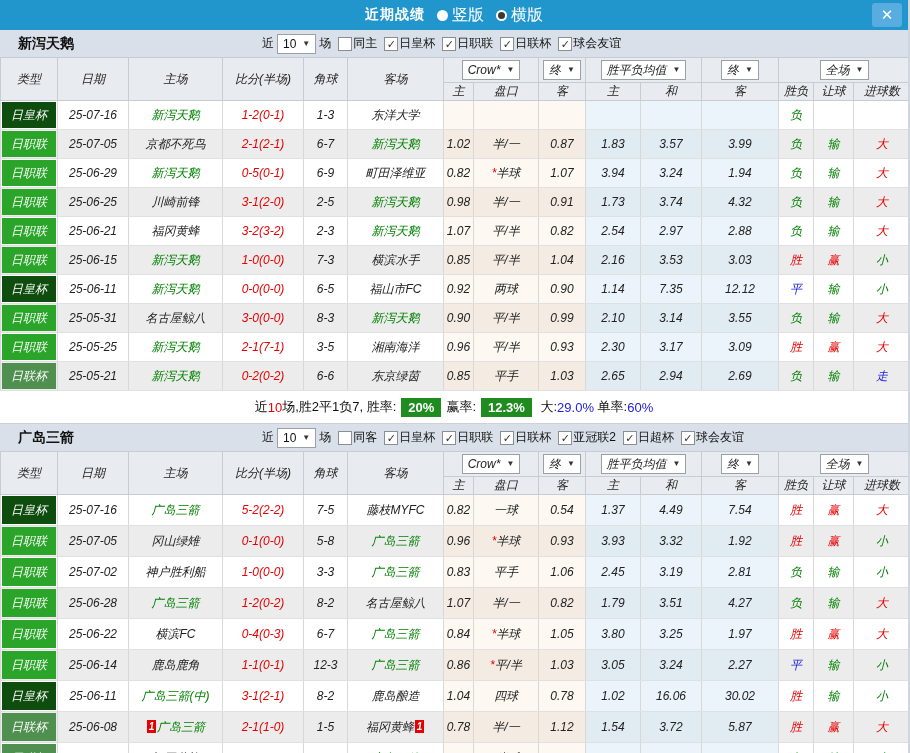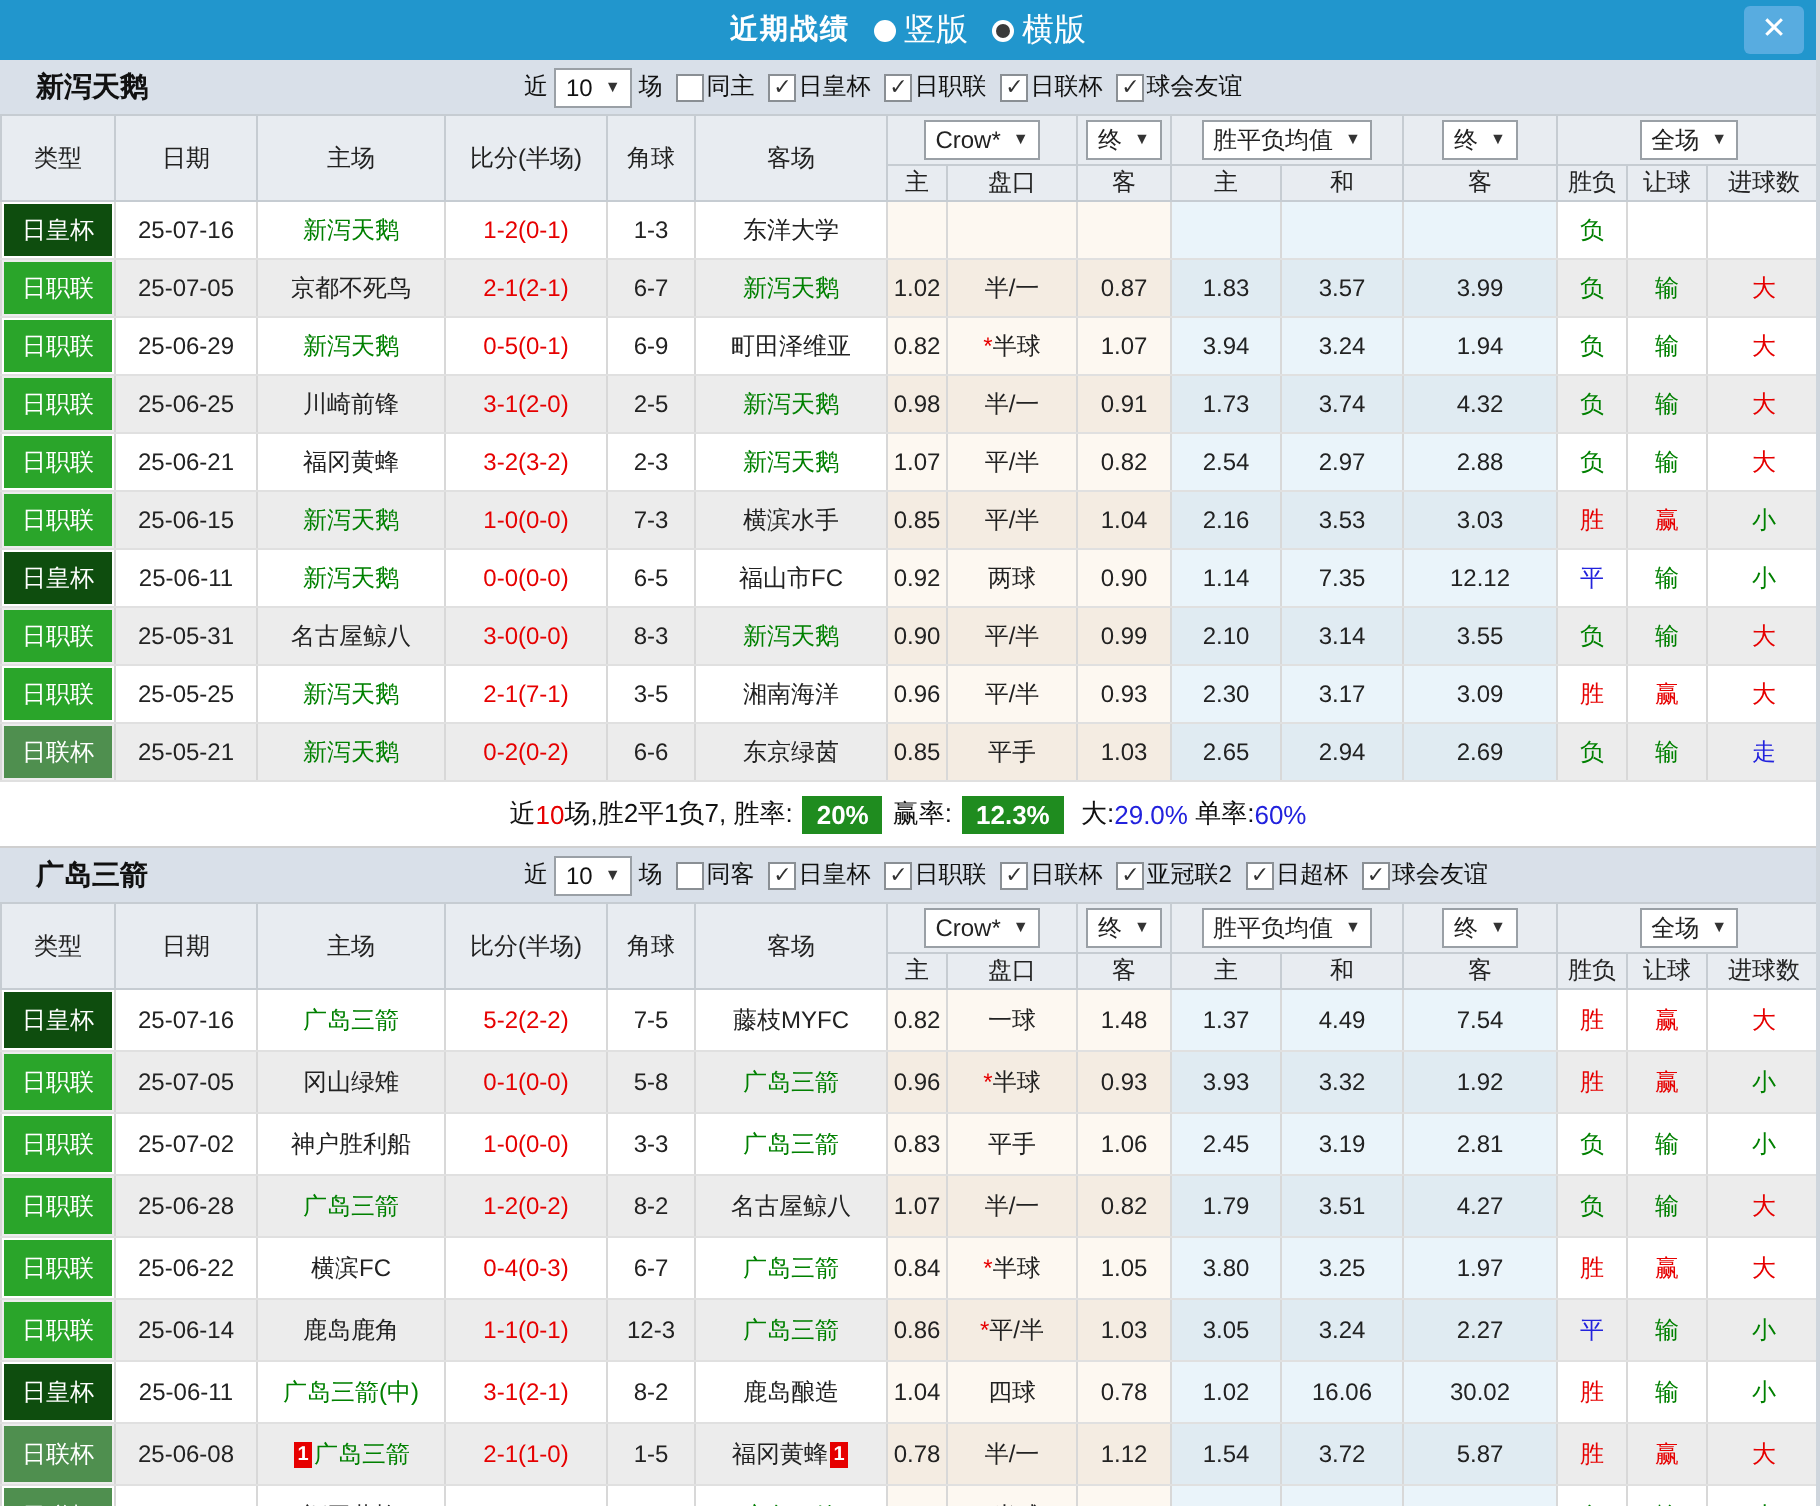--- a/index.html
+++ b/index.html
@@ -17,21 +17,21 @@
   
   .section-bar{height:27px;background:var(--secbar);display:flex;align-items:center;font-size:12px;color:#111;}
   .team-name{font-weight:bold;width:262px;padding-left:18px;font-size:14px;box-sizing:border-box;}
   .filters{display:flex;align-items:center;}
   .selbox{background:#fff;border:1px solid #9aa0a6;padding:0 5px;height:18px;line-height:18px;font-size:12px;display:inline-flex;align-items:center;margin:0 3px;cursor:pointer;white-space:nowrap;}
   .selbox .caret{font-size:8px;color:#333;margin-left:6px;}
   .cb{width:12px;height:12px;border:1px solid #8a8f94;background:#fff;display:inline-block;margin:0 1px 0 7px;font-size:11px;line-height:12px;text-align:center;color:#444;vertical-align:-2px;cursor:pointer;}
   .cb.checked{color:#333;}
 
   
-  table{border-collapse:collapse;table-layout:fixed;width:910px;font-size:12px;color:#222;}
+  table{border-collapse:collapse;table-layout:fixed;width:910px;font-size:12px;color:#222;font-style:italic;}
   th{font-weight:normal;background:var(--headbg);border:1px solid #c6ccd2;font-size:12px;color:#222;overflow:hidden;white-space:nowrap;padding:0;}
   thead tr.gh-row th{height:24px;}
   thead tr.sh-row th{height:17px;}
   td{text-align:center;border-right:1px solid #d8d8d8;border-bottom:1px solid #e0e0e0;overflow:hidden;white-space:nowrap;padding:0;}
   td:first-child{border-left:1px solid #d8d8d8;}
   .t1 tbody td{height:26px;}
   .t2 tbody td{height:28px;}
   tbody tr:nth-child(odd){background:#fff;}
   tbody tr:nth-child(even){background:#ececec;}
   tbody tr:nth-child(odd) td.crow{background:var(--crow-o);}
@@ -438,21 +438,21 @@
             <td class="type">
               <div class="pill cup">日皇杯</div>
             </td>
             <td>25-07-16</td>
             <td><span class="g">广岛三箭</span></td>
             <td class="score">5-2(2-2)</td>
             <td>7-5</td>
             <td><span>藤枝MYFC</span></td>
             <td class="crow">0.82</td>
             <td class="crow">一球</td>
-            <td class="crow">1.48</td>
+            <td class="crow">0.54</td>
             <td class="avgc">1.37</td>
             <td class="avgc">4.49</td>
             <td class="avgc">7.54</td>
             <td style="color: rgb(230, 0, 0);">胜</td>
             <td style="color: rgb(230, 0, 0);">赢</td>
             <td style="color: rgb(230, 0, 0);">大</td>
           </tr>
           <tr>
             <td class="type">
               <div class="pill league">日职联</div>

